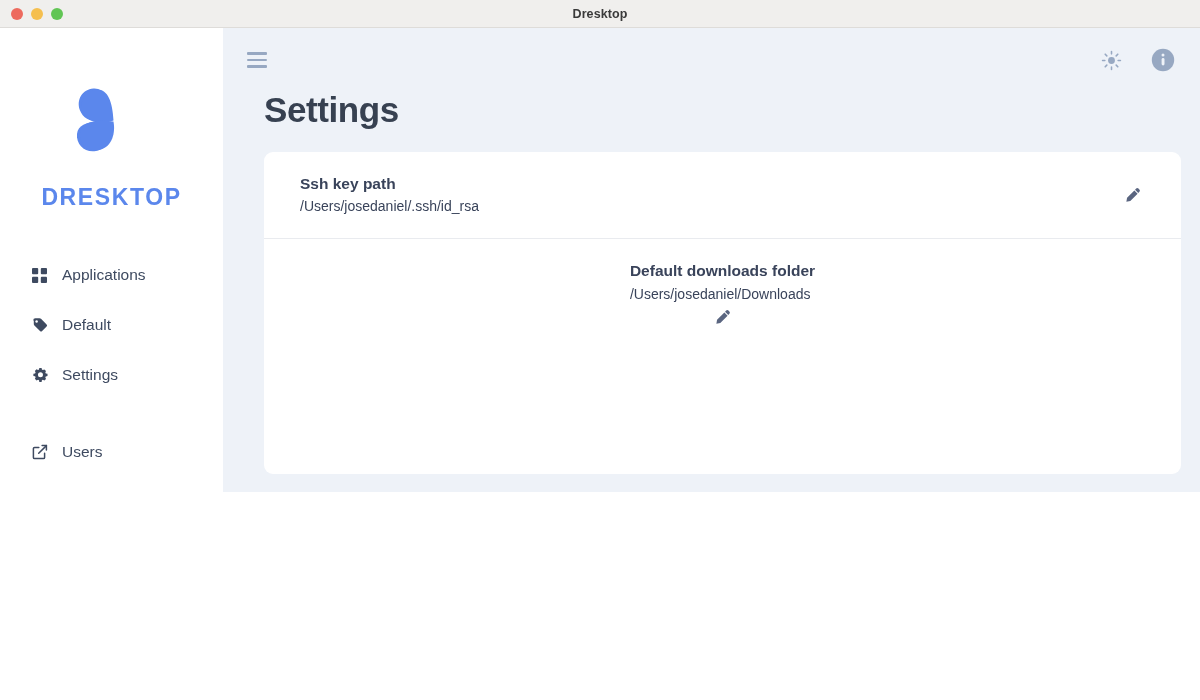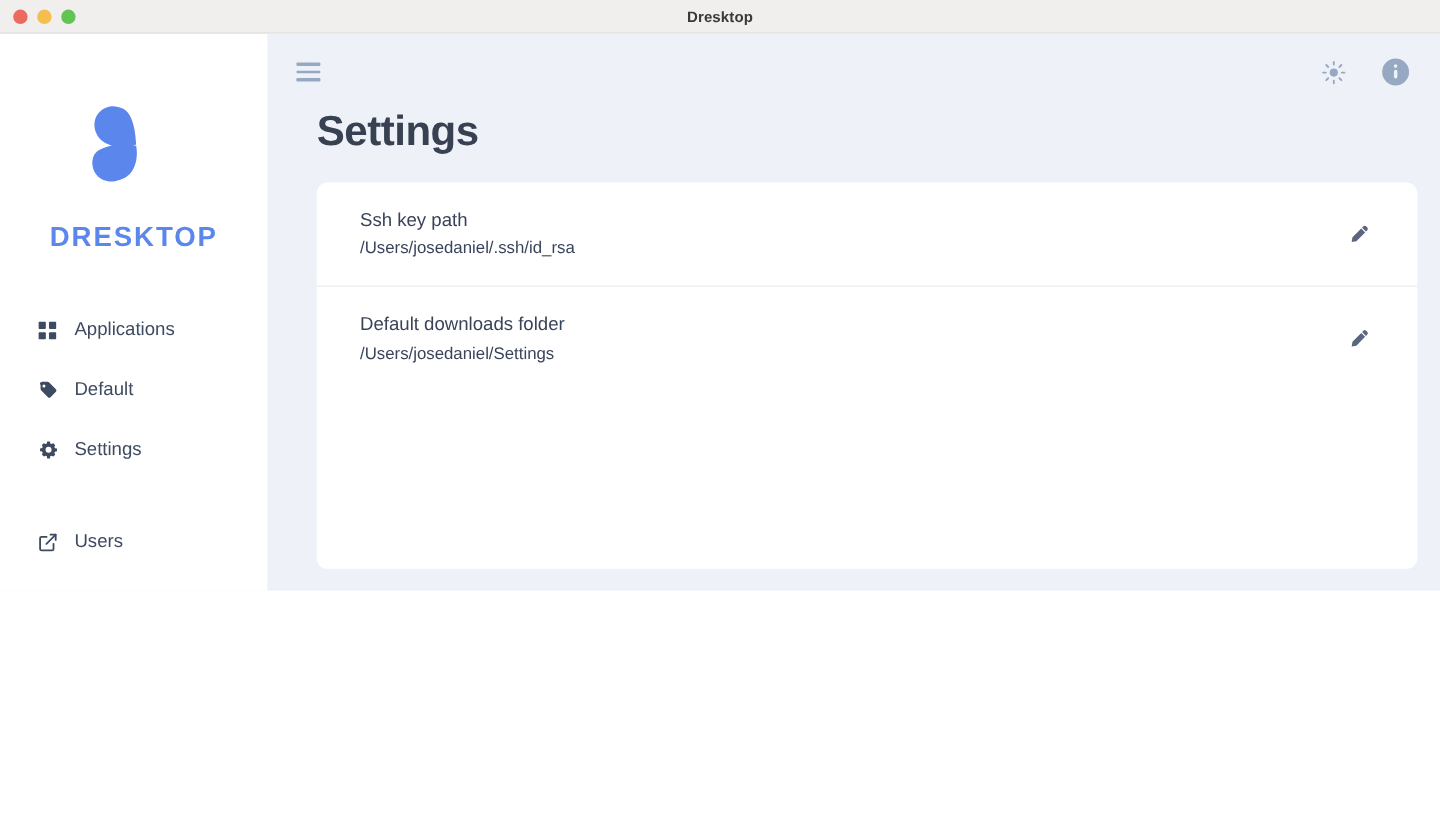--- a/index.html
+++ b/index.html
@@ -200,29 +200,29 @@
     padding: 0 0 0 0;
     overflow: hidden;
   }
 
   .settings-row {
     display: flex;
     align-items: center;
     padding: 21px 36px 21px 36px;
     border-bottom: 1px solid #e9ebef;
   }
-  .settings-row:last-child { border-bottom: none; }
+  .settings-row:last-child { border-bottom: none; flex-direction: column; }
 
   .row-texts {
     flex: 1 1 auto;
     min-width: 0;
   }
   .row-label {
     font-size: 15.5px;
-    font-weight: normal;
+    font-weight: bold;
     color: #39435a;
     line-height: 1.45;
   }
   .row-value {
     font-size: 14px;
     color: #39435a;
     line-height: 1.5;
     margin-top: 1px;
   }
   .row-edit {
@@ -371,21 +371,21 @@
                 <path d="M14.3 1.9a1.9 1.9 0 0 1 2.7 0l1.1 1.1a1.9 1.9 0 0 1 0 2.7l-1.3 1.3-3.8-3.8 1.3-1.3z"></path>
                 <path d="M12.2 4.1l3.8 3.8-8.6 8.6-4.6.8.8-4.6 8.6-8.6z"></path>
               </svg>
             </span>
           </div>
         </div>
 
         <div class="settings-row">
           <div class="row-texts">
             <div class="row-label">Default downloads folder</div>
-            <div class="row-value">/Users/josedaniel/Settings</div>
+            <div class="row-value">/Users/josedaniel/Downloads</div>
           </div>
           <div class="row-edit">
             <span>
               <svg viewBox="0 0 20 20" width="17" height="17" fill="currentColor" aria-hidden="true">
                 <path d="M14.3 1.9a1.9 1.9 0 0 1 2.7 0l1.1 1.1a1.9 1.9 0 0 1 0 2.7l-1.3 1.3-3.8-3.8 1.3-1.3z"></path>
                 <path d="M12.2 4.1l3.8 3.8-8.6 8.6-4.6.8.8-4.6 8.6-8.6z"></path>
               </svg>
             </span>
           </div>
         </div>

